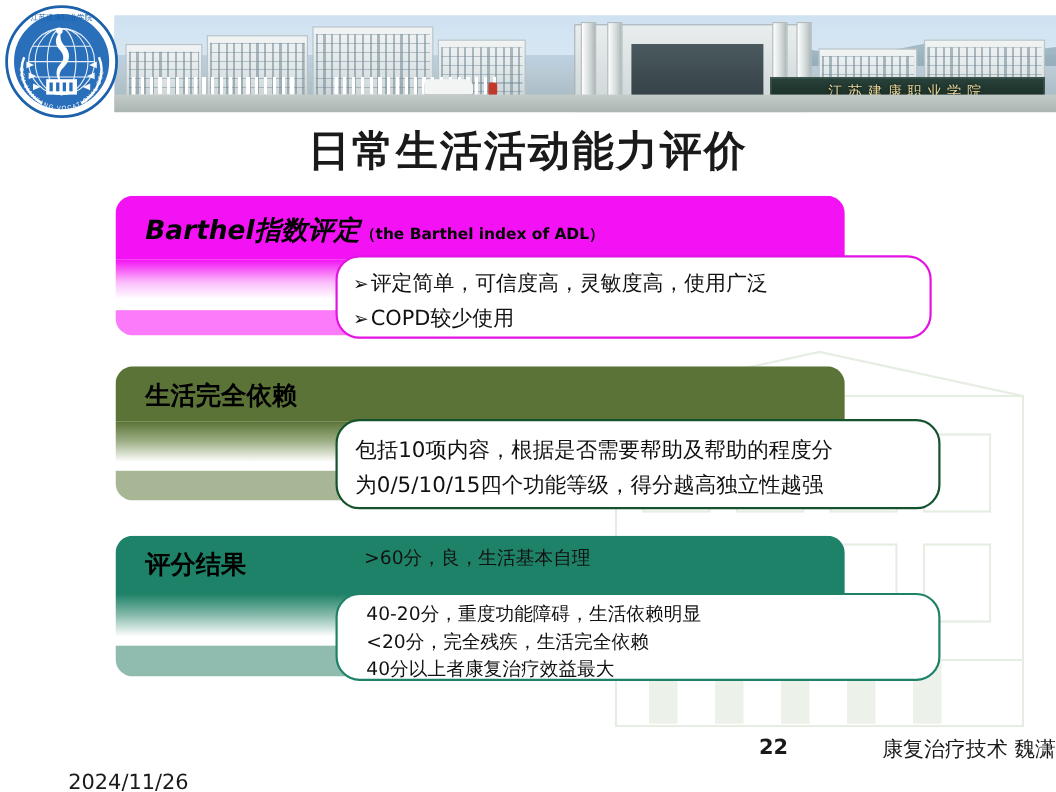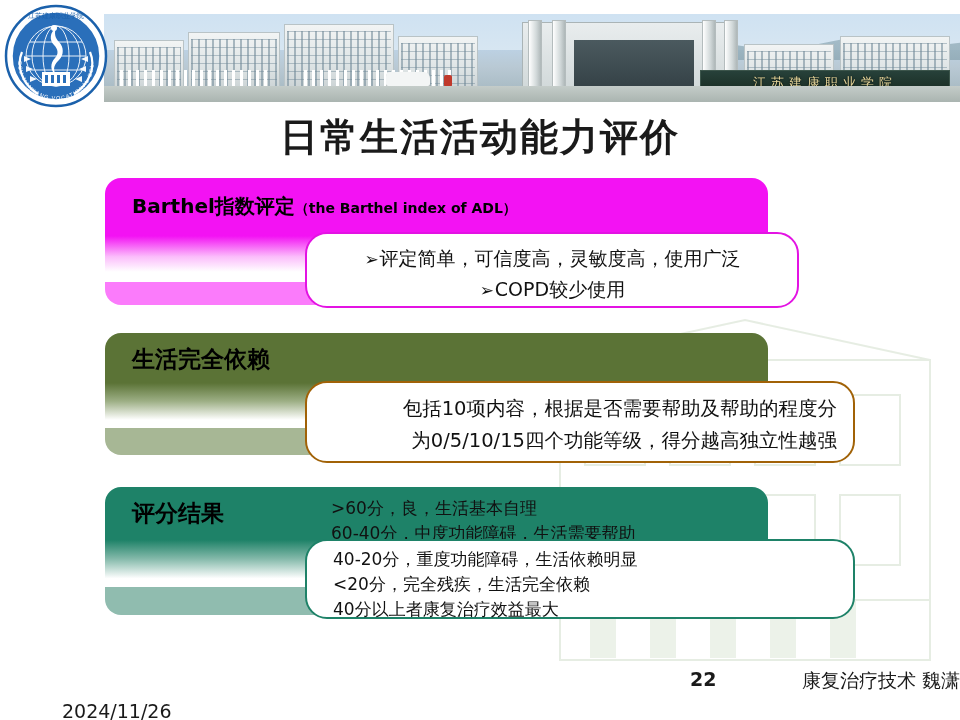--- a/index.html
+++ b/index.html
@@ -185,34 +185,32 @@
   
   .callout {
     position: absolute;
     background: #ffffff;
     border-radius: 22px;
     box-sizing: border-box;
     font-family: "DejaVu Sans", "Liberation Sans", sans-serif;
     color: #111111;
   }
   #callout-barthel {
-    left: 305px; top: 232px; width: 494px; height: 76px;
+    left: 305px; top: 232px; width: 542px; height: 76px;
     border: 2px solid #e313e3;
     padding: 9px 14px 0 14px;
     font-size: 19px;
     line-height: 30px;
-    text-align: center;
   }
   #callout-criteria {
     left: 305px; top: 381px; width: 550px; height: 82px;
-    border: 2px solid #a16207;
-    padding: 10px 16px 0 16px;
+    border: 2px solid #14532d;
+    padding: 10px 4px 0 16px;
     font-size: 19.5px;
     line-height: 32px;
-    text-align: right;
   }
   #callout-score {
     left: 305px; top: 539px; width: 550px; height: 80px;
     border: 2px solid #1e8268;
     padding: 6px 16px 0 26px;
     font-size: 17px;
     line-height: 25px;
   }
   .bullet-line { white-space: nowrap; }
   .bullet-line .mark {
@@ -352,21 +350,21 @@
   </div>
 
   <div class="slide-title">日常生活活动能力评价</div>
 
   <div class="bar" id="bar-barthel">
     <div class="bar-top"></div>
     <div class="bar-grad"></div>
     <div class="bar-bot"></div>
   </div>
   <div class="bar-label" style="left:132px; top:193px;">
-    <span style="font-size:20px;">Barthel指数评定</span><span style="font-size:14px;">（the Barthel index of ADL）</span>
+    <span style="font-size:24px;font-style:italic;">Barthel指数评定</span><span style="font-size:14px;">（the Barthel index of ADL）</span>
   </div>
 
   <div class="callout" id="callout-barthel">
     <div class="bullet-line">
       <span class="mark">➢</span><span>评定简单，可信度高，灵敏度高，使用广泛</span>
     </div>
     <div class="bullet-line">
       <span class="mark">➢</span><span>COPD较少使用</span>
     </div>
   </div>
@@ -384,21 +382,20 @@
   </div>
 
   <div class="bar" id="bar-score">
     <div class="bar-top"></div>
     <div class="bar-grad"></div>
     <div class="bar-bot"></div>
   </div>
   <div class="bar-label" style="left:132px; top:498px; font-size:23px;">评分结果</div>
 
   <div class="score-over" id="score-line-1">&gt;60分，良，生活基本自理</div>
-  <div class="score-over" id="score-line-2">60-40分，中度功能障碍，生活需要帮助</div>
 
   <div class="callout" id="callout-score">
     <div class="bullet-line">40-20分，重度功能障碍，生活依赖明显</div>
     <div class="bullet-line">&lt;20分，完全残疾，生活完全依赖</div>
     <div class="bullet-line">40分以上者康复治疗效益最大</div>
   </div>
 
   <div class="footer">
     <div class="footer-date">2024/11/26</div>
     <div class="footer-center">康复治疗技术  魏潇</div>

